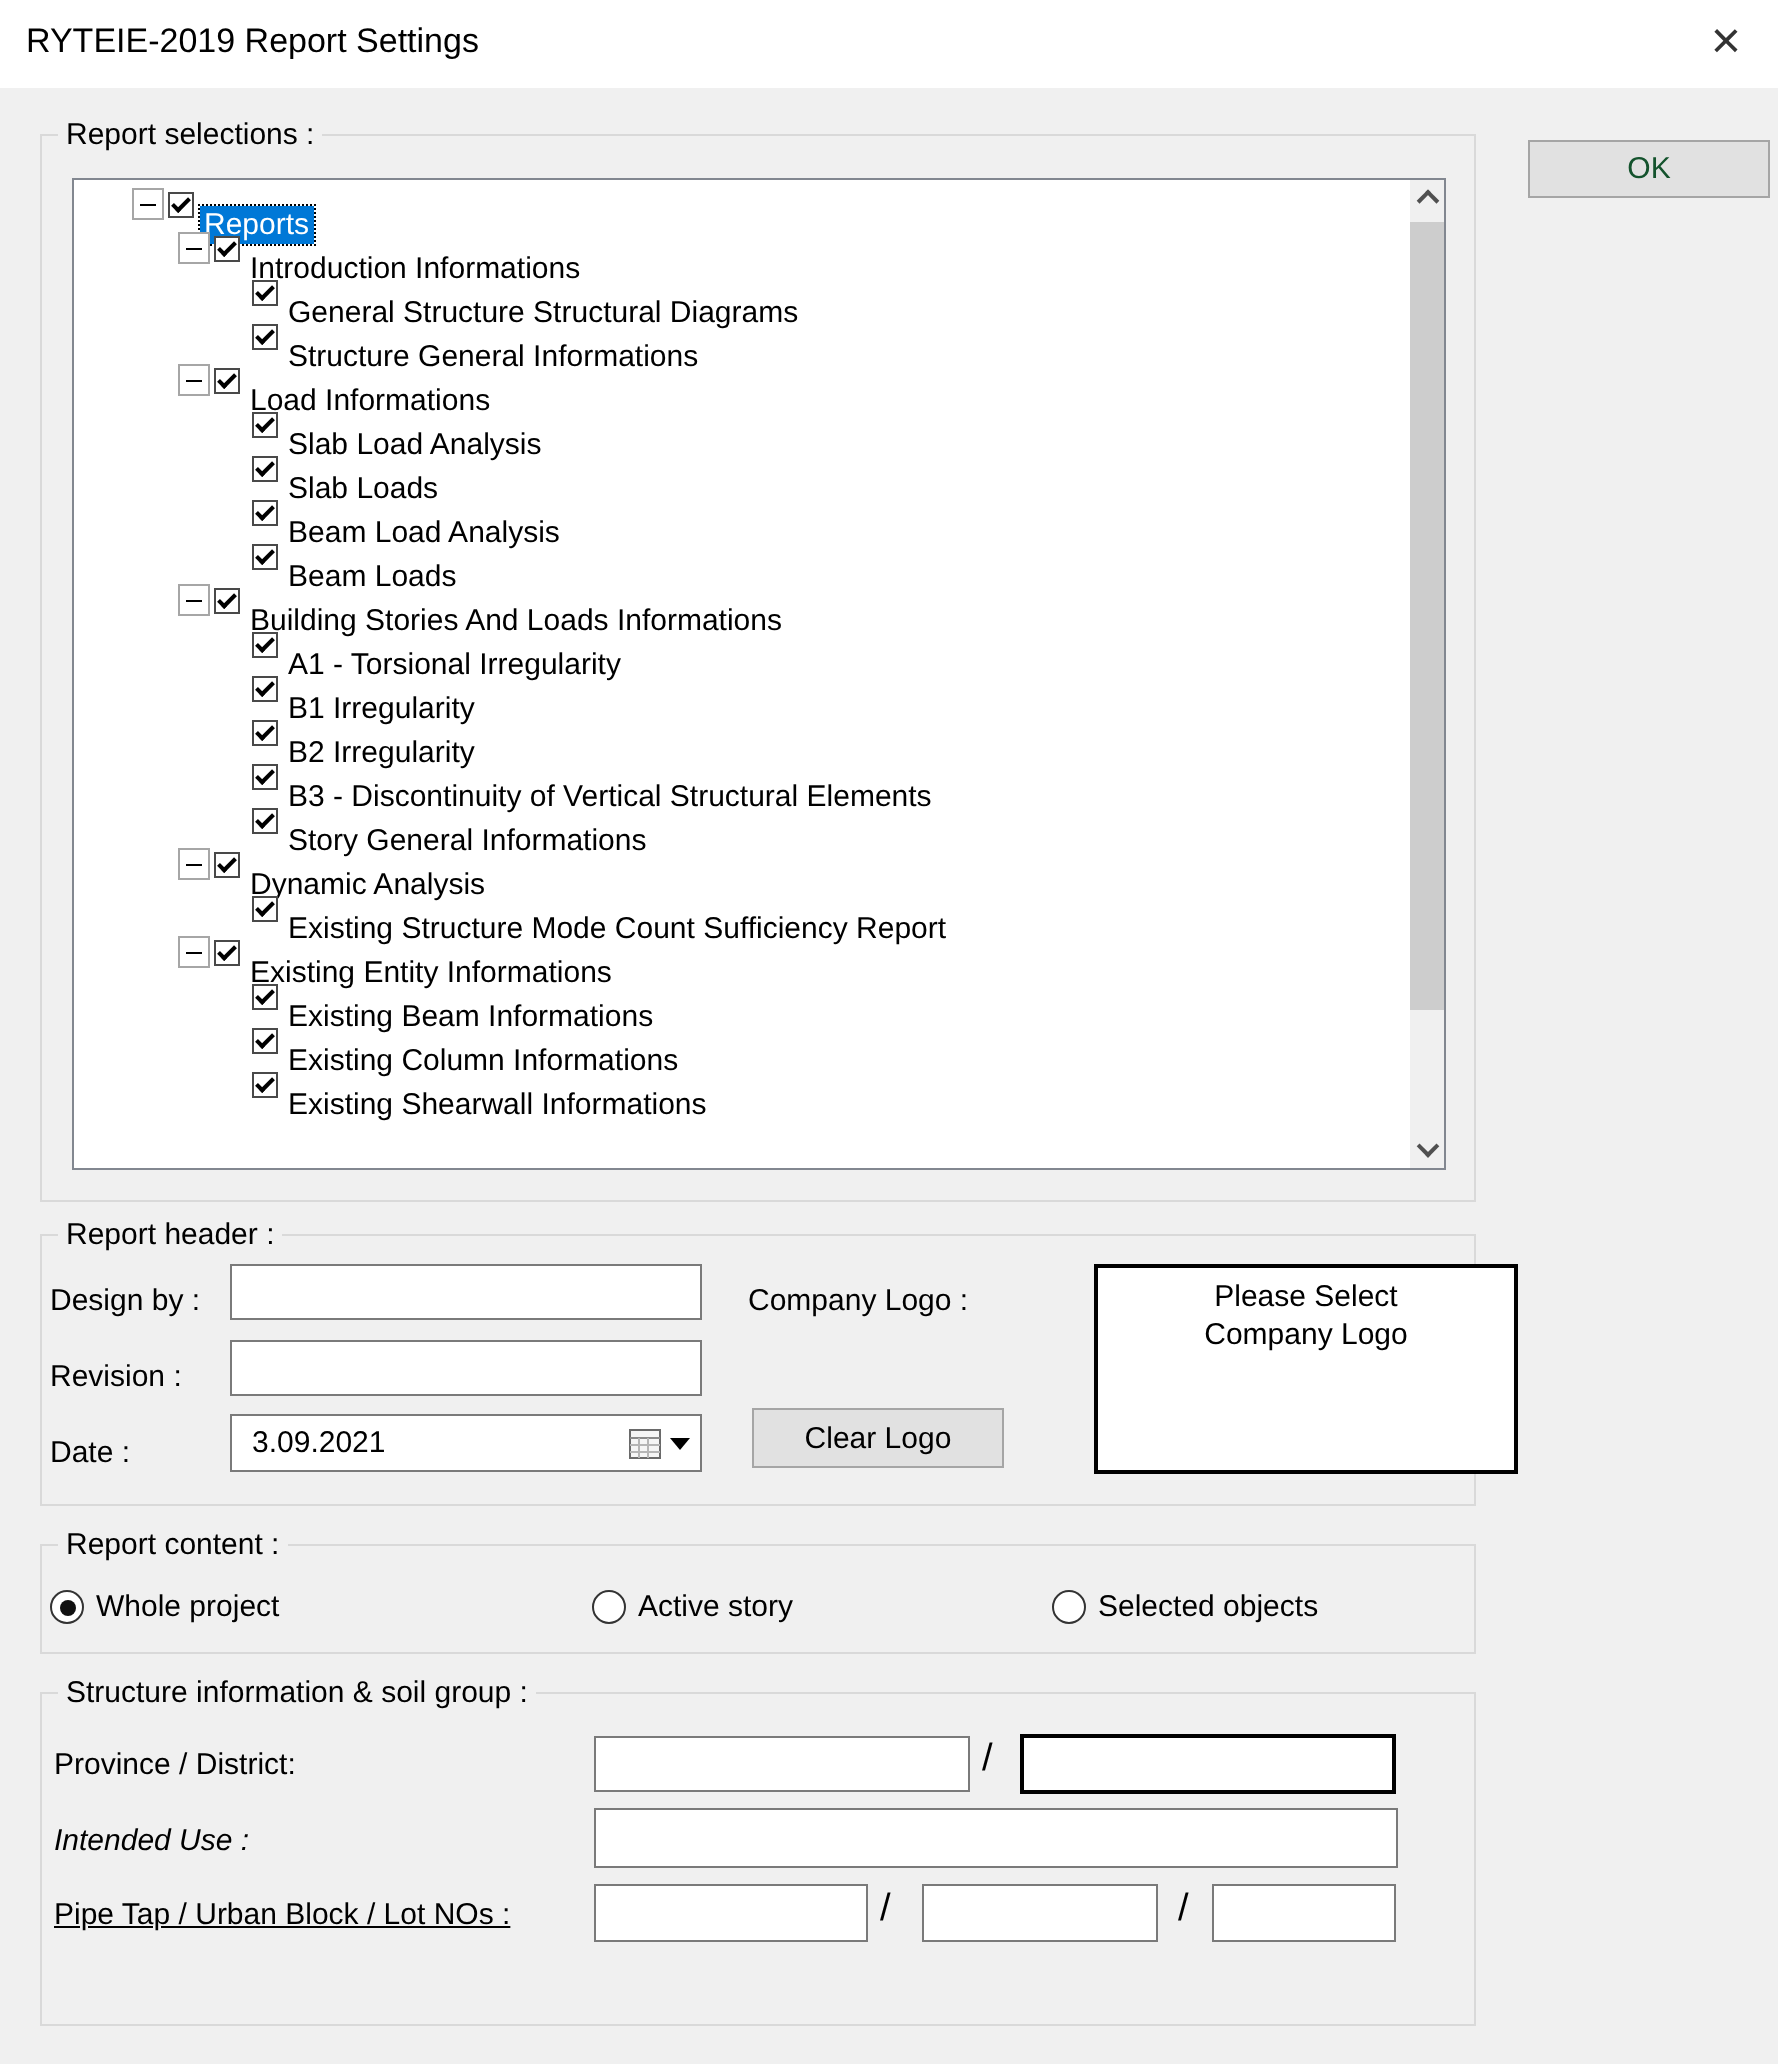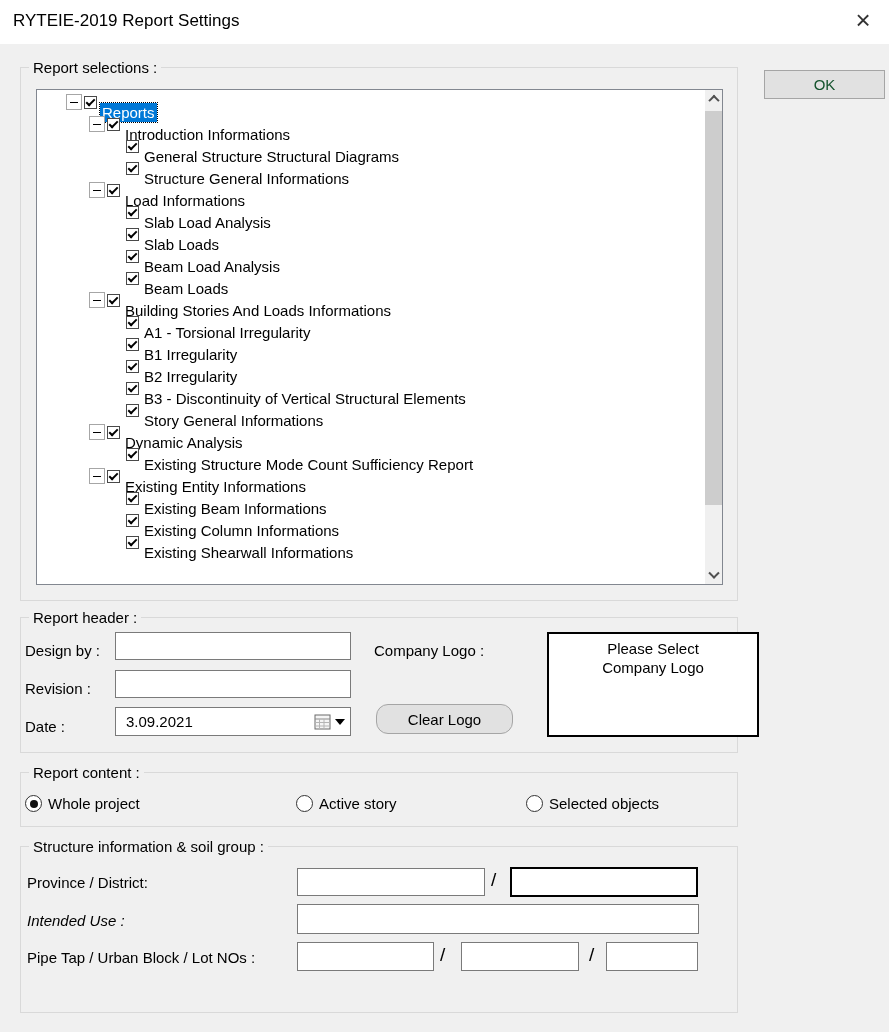--- a/index.html
+++ b/index.html
@@ -61,21 +61,21 @@
   
   .date-field { position: absolute; left: 94px; top: 89px; width: 236px; height: 29px;
     background: #fff; border: 1px solid #7a7a7a; display: flex; align-items: center; }
   .date-text { font-size: 15px; padding-left: 10px; flex: 1; }
   .cal-btn { display: flex; align-items: center; margin-right: 5px; }
   .drop-arrow { width: 0; height: 0; border-left: 5px solid transparent;
     border-right: 5px solid transparent; border-top: 6px solid #000; margin-left: 4px; }
   
   .gray-btn { position: absolute; background: #e1e1e1; border: 1px solid #a5a5a5;
     font-size: 15px; font-family: "Liberation Sans", sans-serif; color: #000; }
-  .clear-logo { left: 355px; top: 86px; width: 137px; height: 30px; border-radius: 12px; }
+  .clear-logo { left: 355px; top: 86px; width: 126px; height: 30px; }
   
   .logo-box { position: absolute; left: 502px; top: 14px; width: 212px; height: 105px;
     background: #fff; border: 2px solid #000; text-align: center; padding-top: 5px; margin-left: 24px; }
   .logo-box div { font-size: 15px; line-height: 19px; }
   
   .radio-opt { position: absolute; top: 22px; display: flex; align-items: center; }
   .radio-opt:nth-child(1) { left: 4px; } .radio-opt:nth-child(2) { left: 275px; }
   .radio-opt:nth-child(3) { left: 505px; }
   .radio-circle { width: 17px; height: 17px; border-radius: 50%; background: #fff;
     border: 1px solid #333; position: relative; margin-right: 6px; flex: 0 0 17px; }
@@ -253,21 +253,21 @@
   </div>
 
   <div class="groupbox gb-structure">
     <span class="gb-label">Structure information &amp; soil group :</span>
     <span class="flabel" style="left:6px; top:27px;">Province / District:</span>
     <input class="tinput" style="left: 276px; top: 21px; width: 188px; height: 28px;" value="">
     <span class="slash" style="left:470px; top:22px;">/</span>
     <input class="tinput focused" style="left: 489px; top: 20px; width: 188px; height: 30px;" value="">
     <span class="flabel" style="left:6px; top:65px;font-style:italic;">Intended Use :</span>
     <input class="tinput" style="left: 276px; top: 57px; width: 402px; height: 30px;" value="">
-    <span class="flabel" style="left:6px; top:102px;">Pipe Tap / Urban Block / Lot NOs :</span>
+    <span class="flabel" style="left:6px; top:102px;text-decoration:underline;">Pipe Tap / Urban Block / Lot NOs :</span>
     <input class="tinput" style="left: 276px; top: 95px; width: 137px; height: 29px;" value="">
     <span class="slash" style="left:419px; top:97px;">/</span>
     <input class="tinput" style="left: 440px; top: 95px; width: 118px; height: 29px;" value="">
     <span class="slash" style="left:568px; top:97px;">/</span>
     <input class="tinput" style="left: 585px; top: 95px; width: 92px; height: 29px;" value="">
   </div>
 
 </div>
 
 </body></html>

